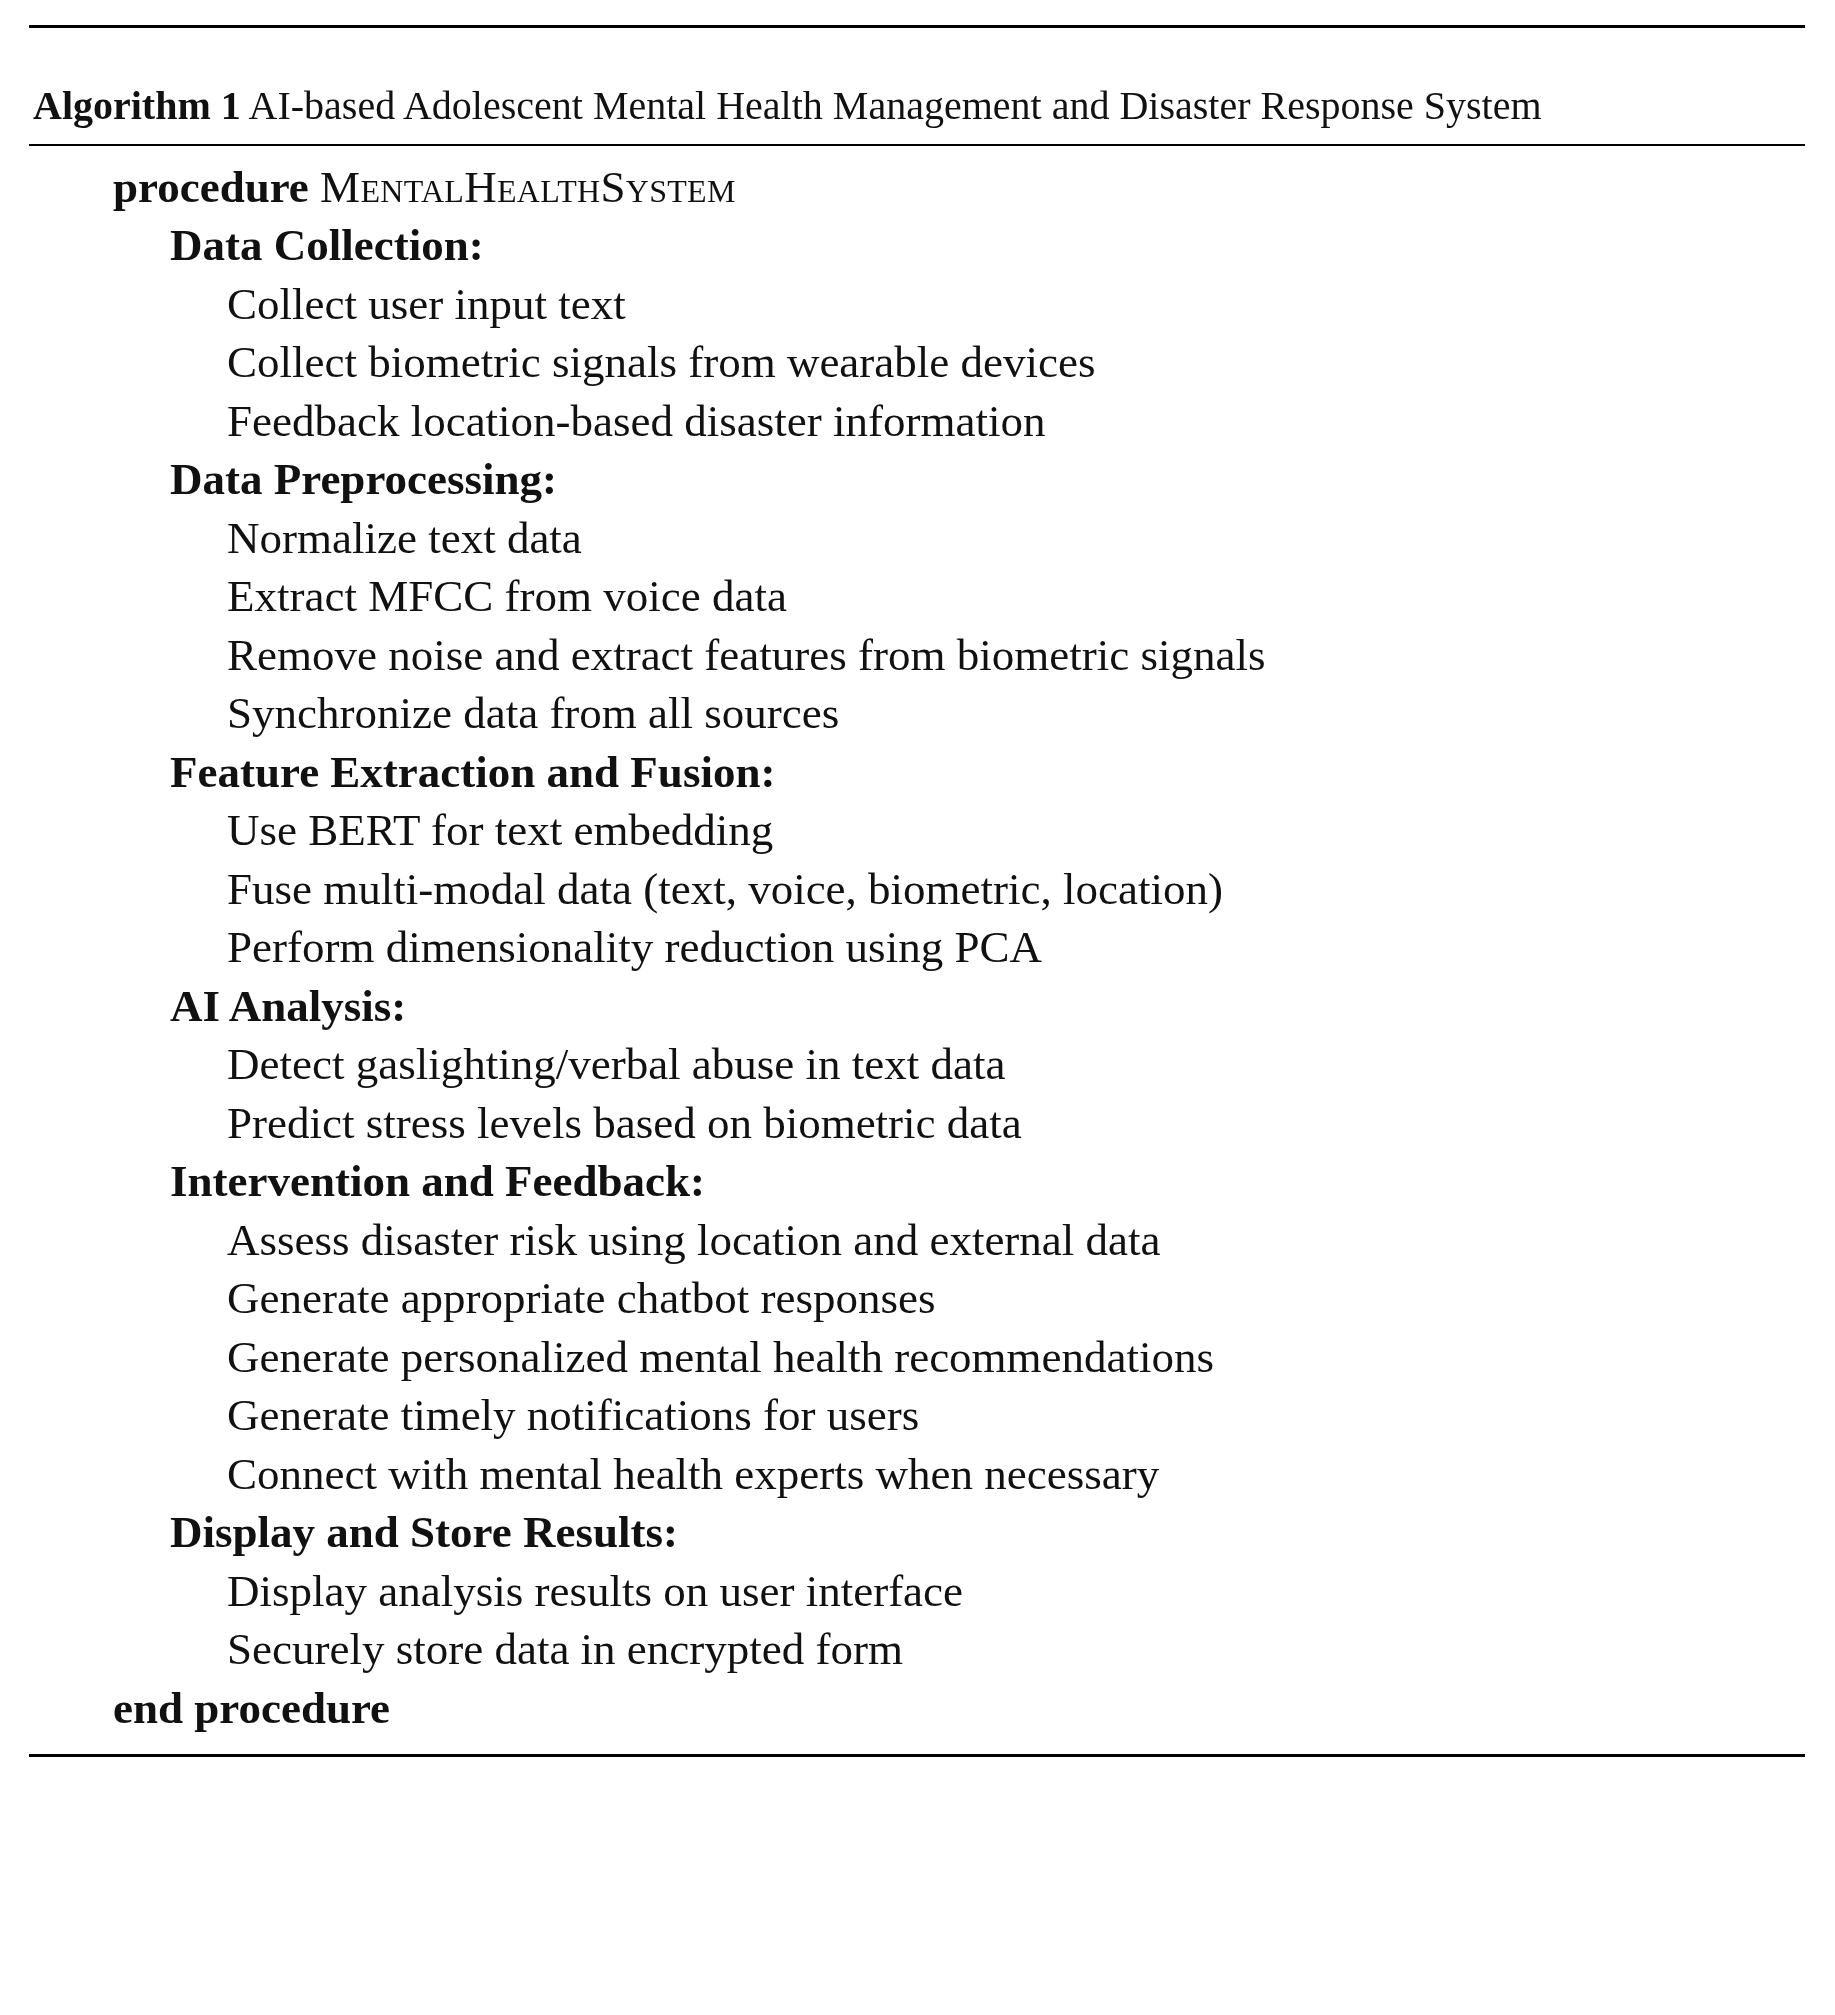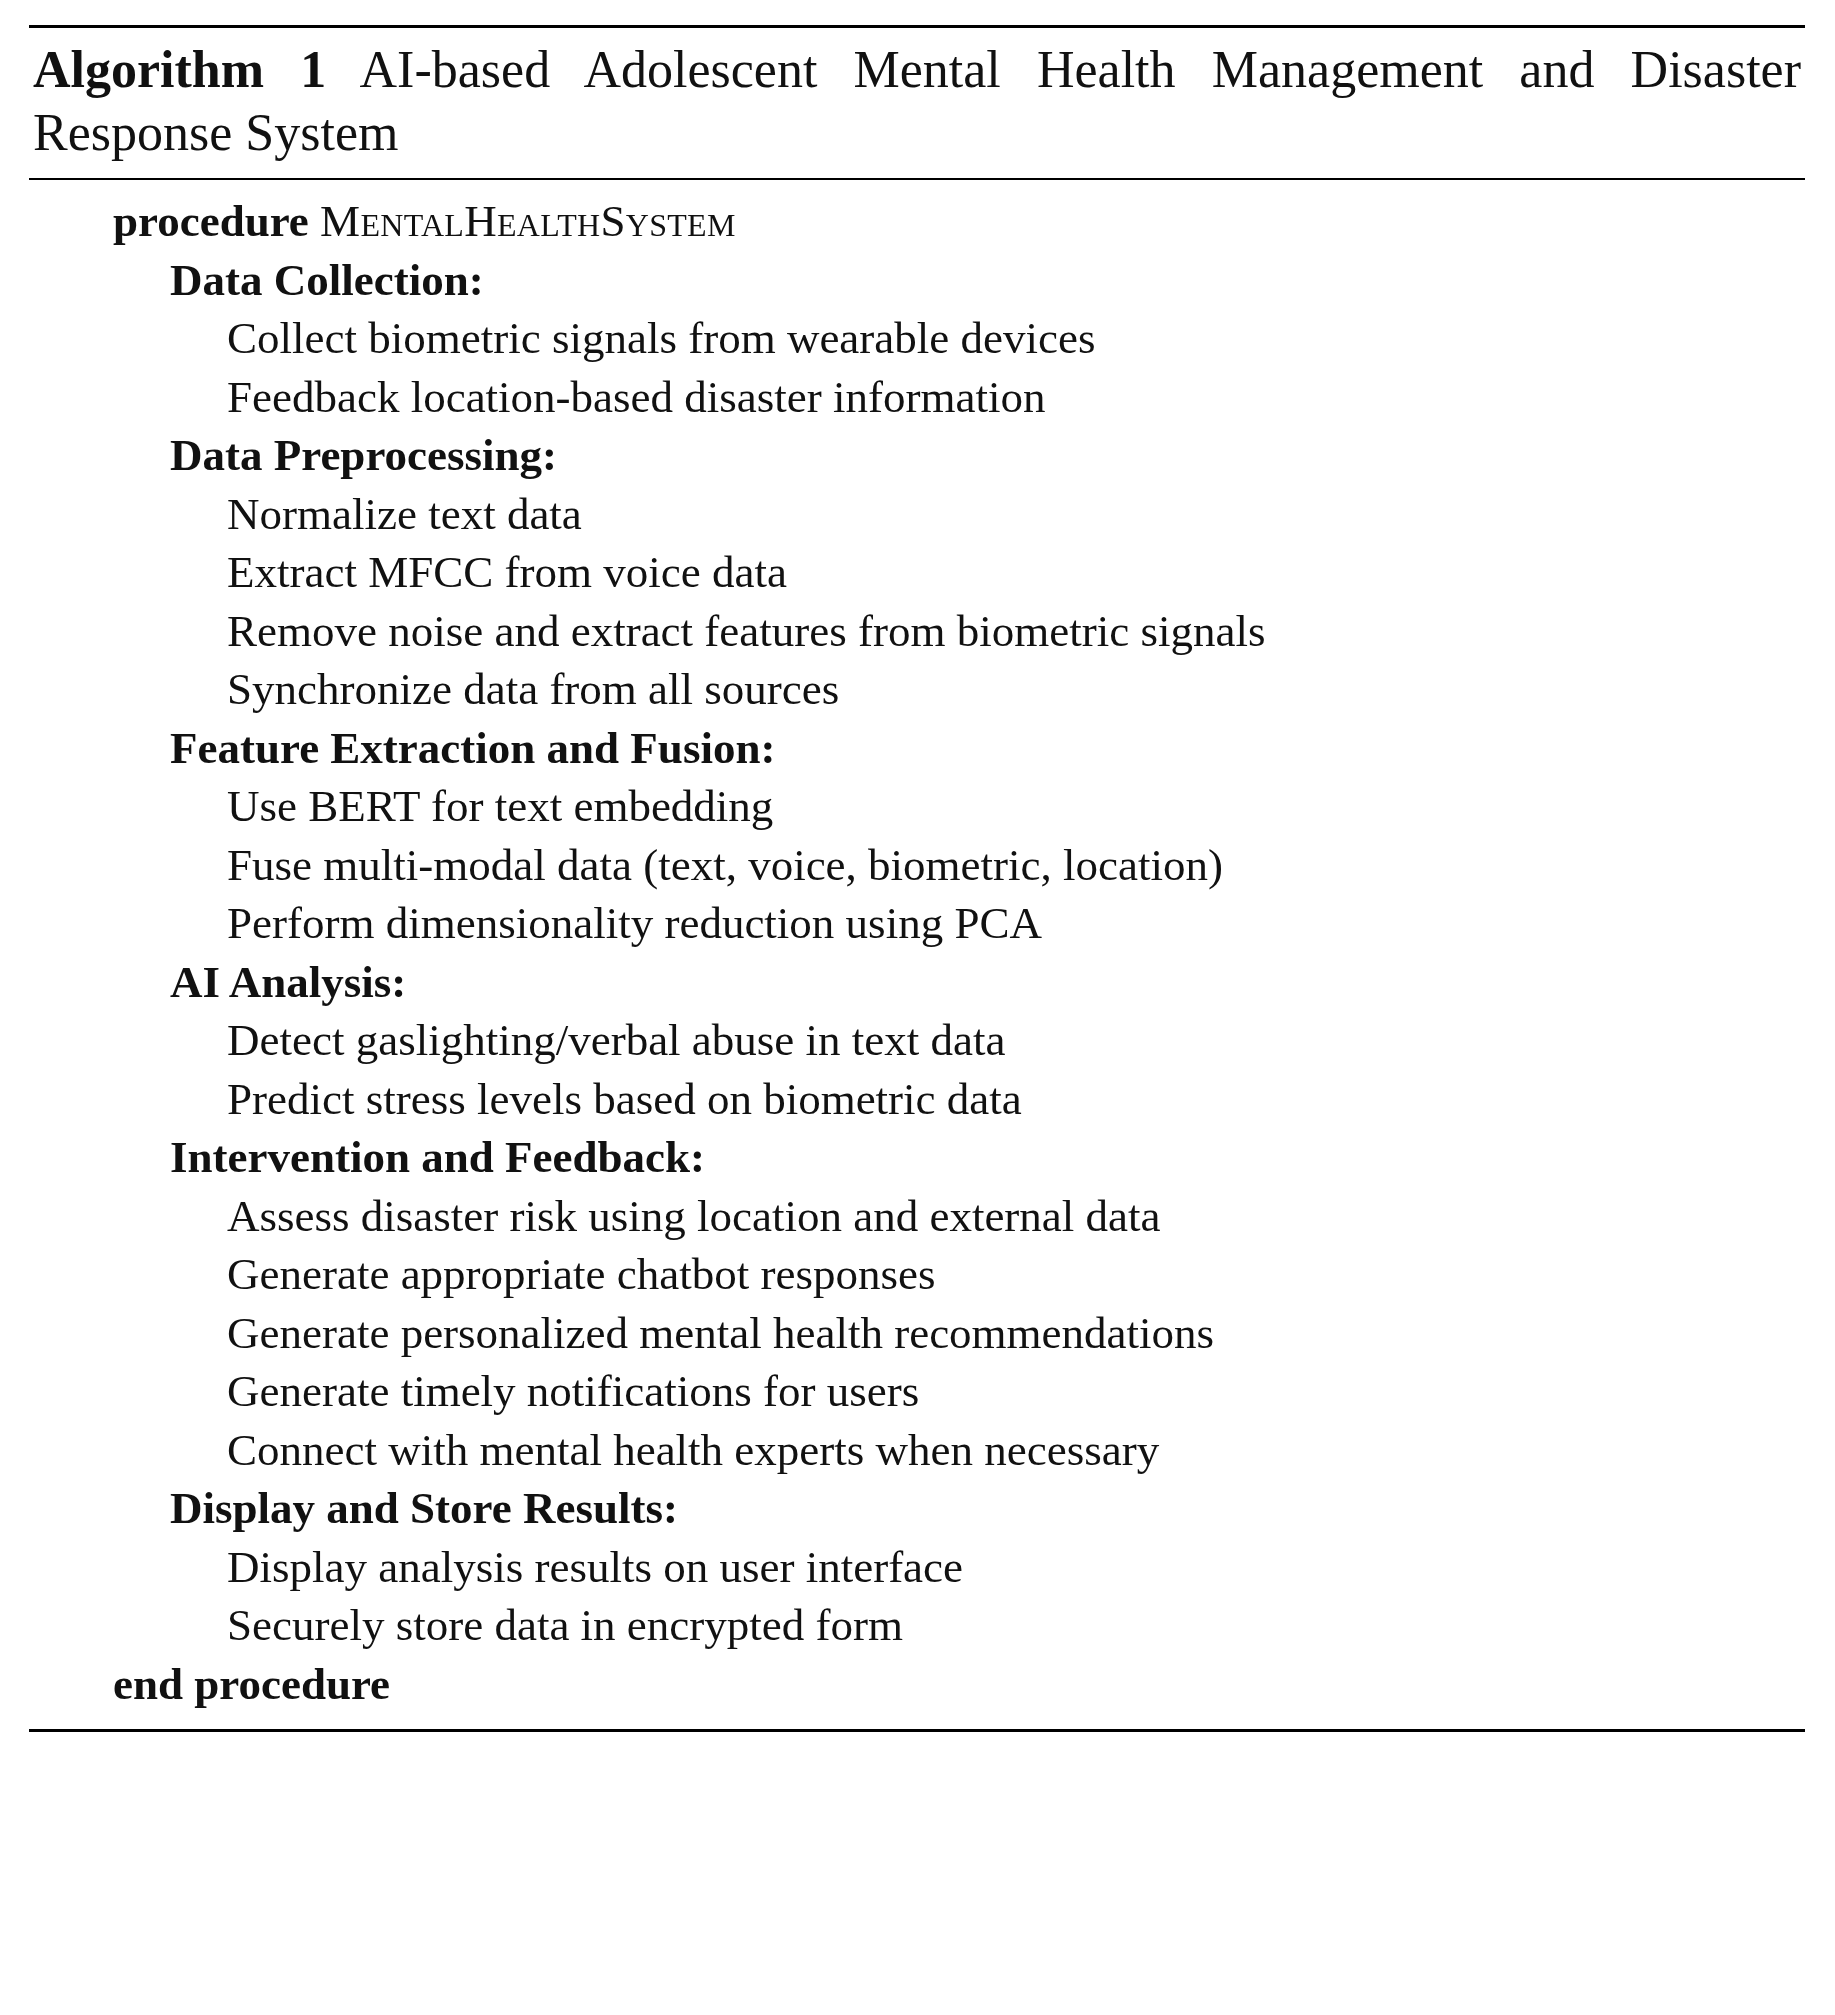--- a/index.html
+++ b/index.html
@@ -25,25 +25,26 @@
     border-top: 2.7px solid #000;
     width: 100%;
     margin-top: 4px;
   }
   .rule-bottom {
     border-top: 3.3px solid #000;
     width: 100%;
     margin-top: 9.4px;
   }
   .caption {
-    font-size: 52px;
+    font-size: 40px;
     line-height: 1.22;
     padding: 9.4px 4px 9.4px 4px;
     text-align: justify;
     text-justify: inter-word;
+    margin-top: 44px;
   }
   .caption .algno {
     font-weight: bold;
   }
   .caption .captitle {
     font-weight: normal;
   }
   .body-lines {
     padding: 12px 4px 6.7px 4px;
   }
@@ -82,20 +83,21 @@
 
   <div class="body-lines">
 
     <div class="line lvl0">
       <span class="kw">procedure</span>
       <span class="sc">MentalHealthSystem</span>
     </div>
 
     <div id="steps">
         <div class="line lvl1"><span class="hdr">Data Collection:</span></div>
+        <div class="line lvl2"><span>Collect user input text</span></div>
         <div class="line lvl2"><span>Collect biometric signals from wearable devices</span></div>
         <div class="line lvl2"><span>Feedback location-based disaster information</span></div>
         <div class="line lvl1"><span class="hdr">Data Preprocessing:</span></div>
         <div class="line lvl2"><span>Normalize text data</span></div>
         <div class="line lvl2"><span>Extract MFCC from voice data</span></div>
         <div class="line lvl2"><span>Remove noise and extract features from biometric signals</span></div>
         <div class="line lvl2"><span>Synchronize data from all sources</span></div>
         <div class="line lvl1"><span class="hdr">Feature Extraction and Fusion:</span></div>
         <div class="line lvl2"><span>Use BERT for text embedding</span></div>
         <div class="line lvl2"><span>Fuse multi-modal data (text, voice, biometric, location)</span></div>

